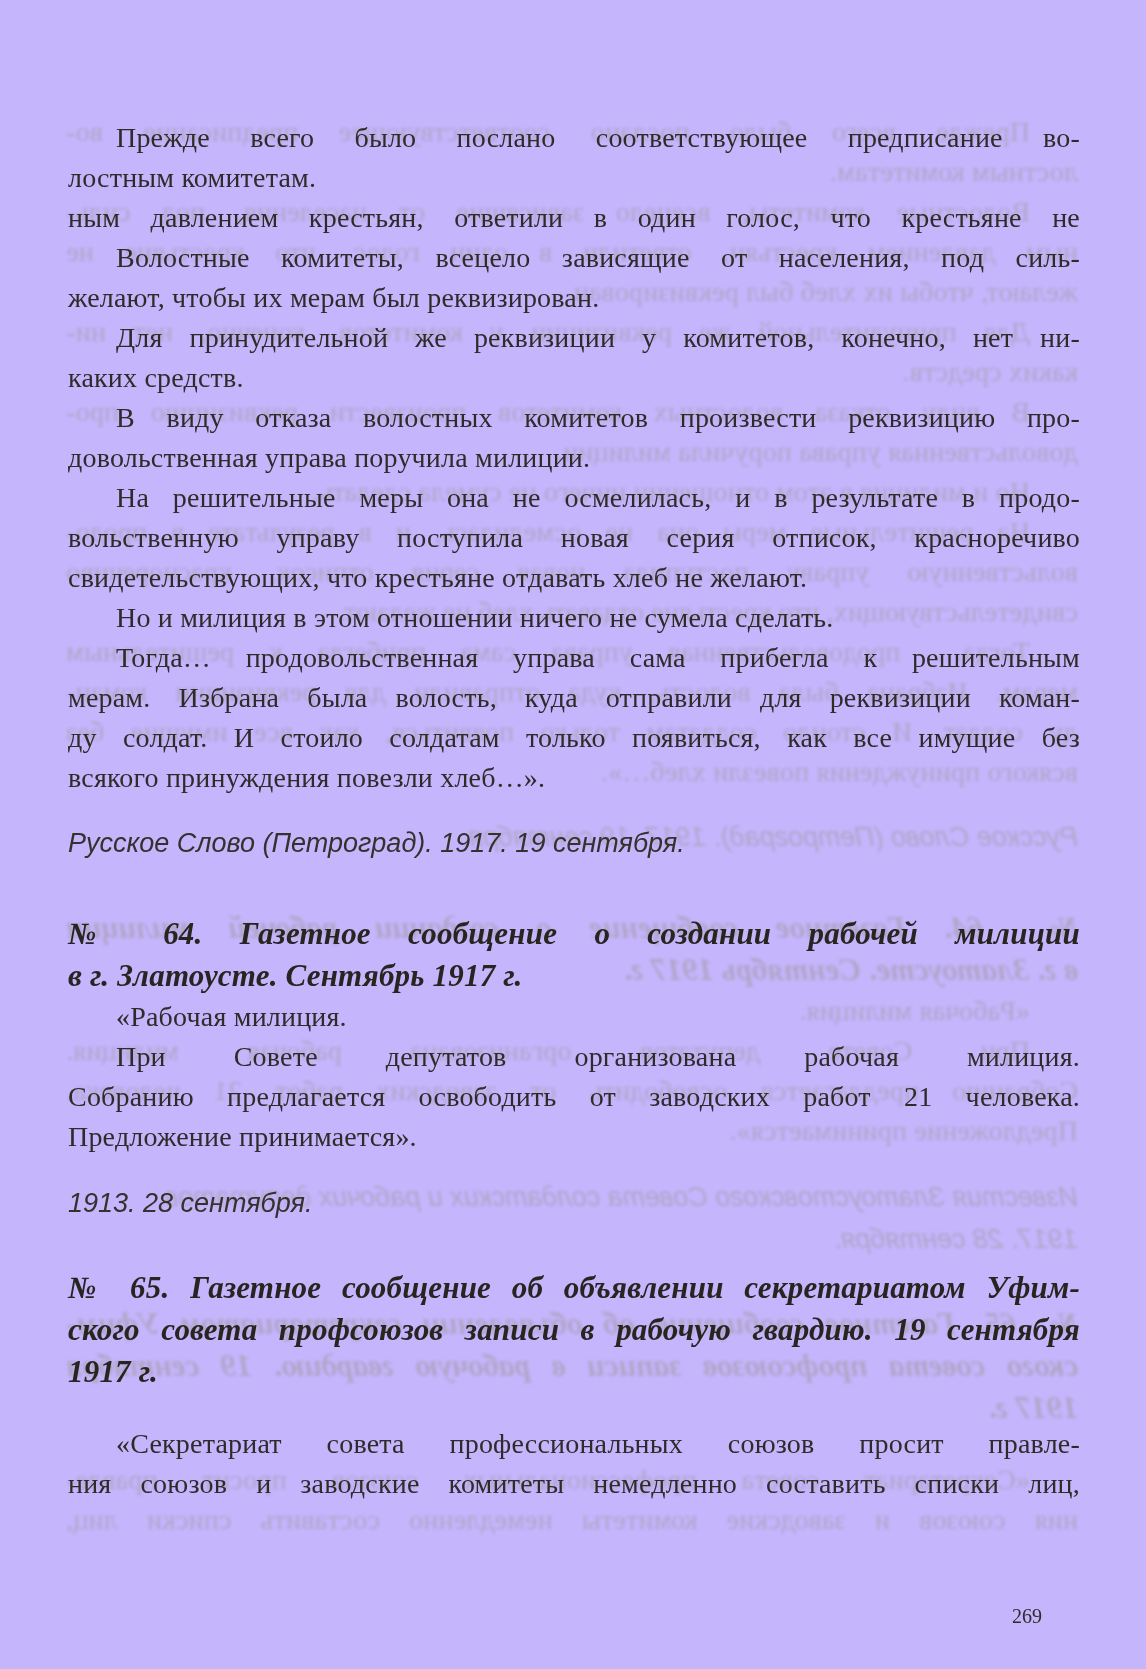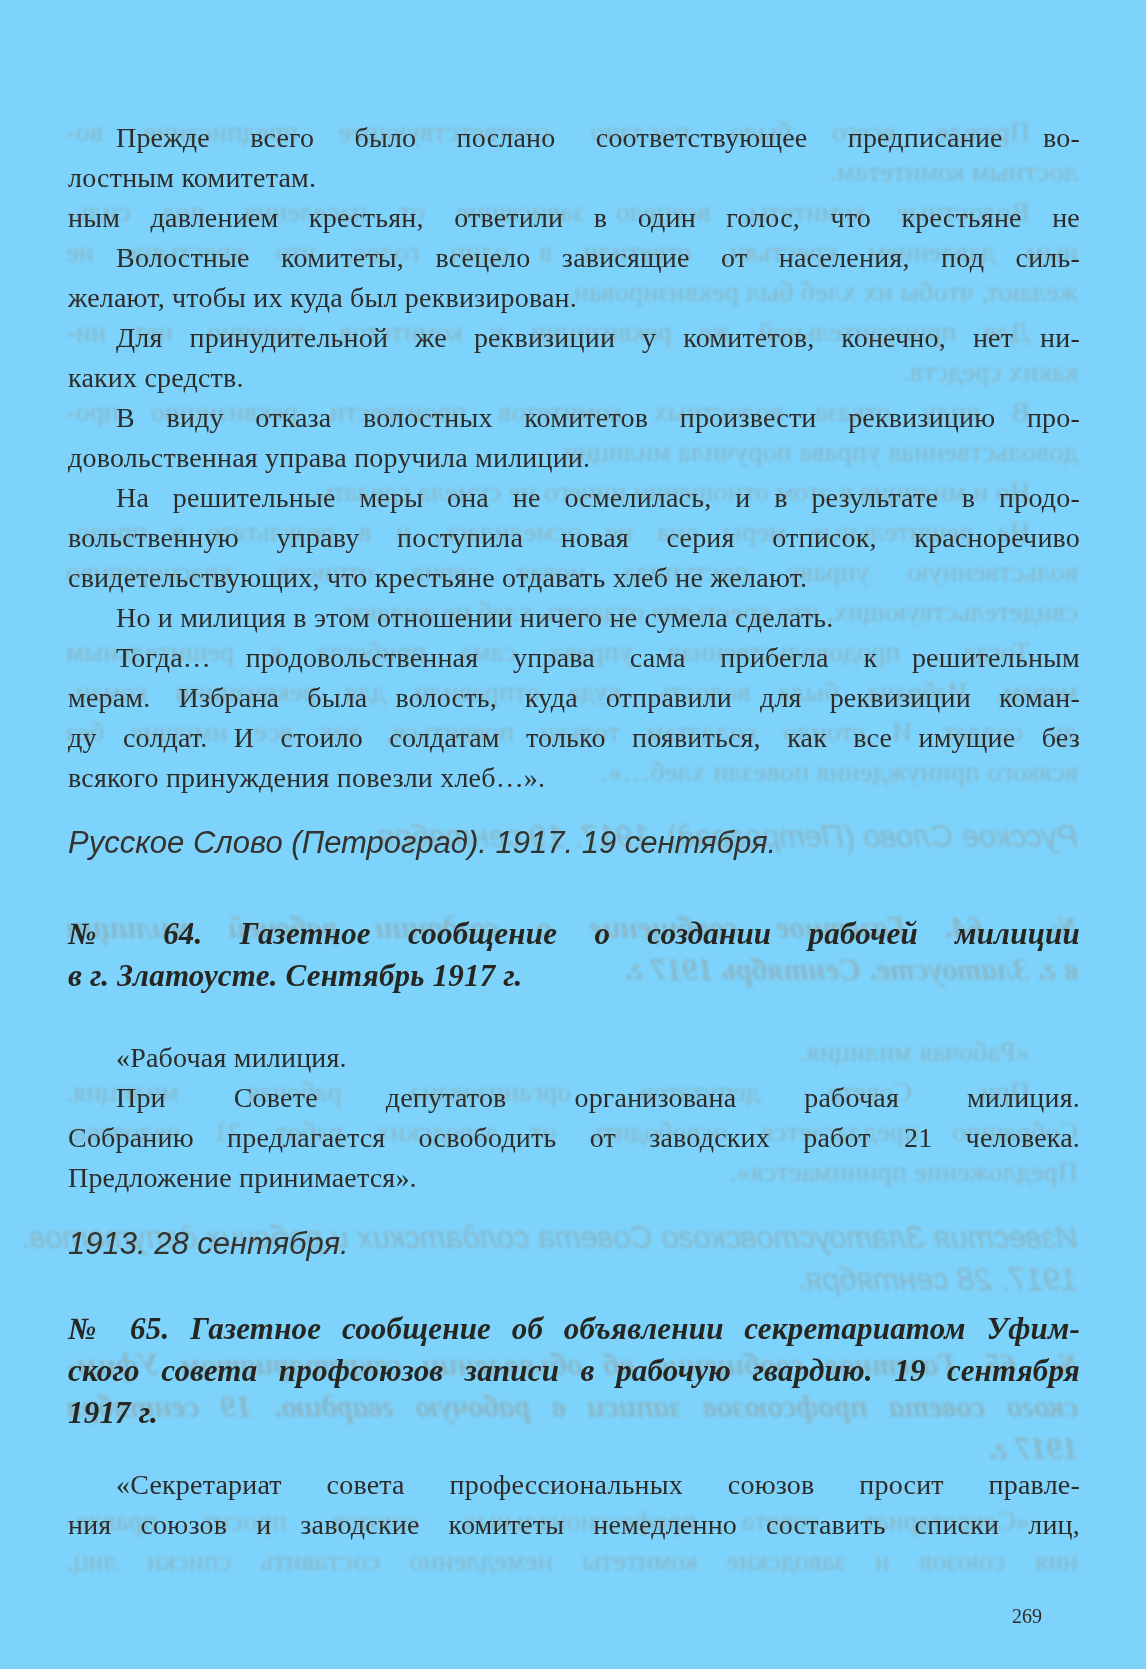--- a/index.html
+++ b/index.html
@@ -4,21 +4,21 @@
 <style>
   html, body { margin: 0; padding: 0; }
   body {
     background: #e9e9e7;
     font-family: "Liberation Serif", serif;
   }
   .page {
     position: relative;
     width: 1146px;
     height: 1669px;
-    background: #7dd3fc;
+    background: #c4b5fd;
     overflow: hidden;
   }
   
   .content {
     position: relative;
     z-index: 2;
     margin: 118px 66px 0 68px;
     width: 1012px;
     color: #2e2c28;
   }
@@ -32,37 +32,37 @@
   .line.j {
     white-space: normal;
     text-align: justify;
     text-align-last: justify;
   }
   .line.i { text-indent: 48px; }
 
   .citation .line {
     font-family: "Liberation Sans", sans-serif;
     font-style: italic;
-    font-size: 31px;
+    font-size: 27px;
     line-height: 42px;
     color: #34322d;
     letter-spacing: 0px;
   }
   .heading .line {
     font-weight: bold;
     font-style: italic;
     font-size: 31px;
     line-height: 42px;
     color: #272520;
   }
 
   
   .content > .blk:nth-child(8)  { margin-top: 24px; } 
   .content > .blk:nth-child(9)  { margin-top: 49px; } 
-  .content > .blk:nth-child(10) { margin-top: 41px; } 
+  .content > .blk:nth-child(10) { } 
   .content > .blk:nth-child(12) { margin-top: 25px; } 
   .content > .blk:nth-child(13) { margin-top: 43px; } 
   .content > .blk:nth-child(14) { margin-top: 31px; } 
 
   .page-number {
     position: absolute;
     z-index: 2;
     top: 1598px;
     right: 104px;
     font-size: 20px;
@@ -153,21 +153,21 @@
       </main>
     </div>
   <main id="content" class="content">
       <div class="blk body">
         <div class="line j i">Прежде всего было послано соответствующее предписание во-</div>
         <div class="line">лостным комитетам.</div>
       </div>
       <div class="blk body">
         <div class="line j">ным давлением крестьян, ответили в один голос, что крестьяне не</div>
         <div class="line j i">Волостные комитеты, всецело зависящие от населения, под силь-</div>
-        <div class="line">желают, чтобы их куда был реквизирован.</div>
+        <div class="line">желают, чтобы их мерам был реквизирован.</div>
       </div>
       <div class="blk body">
         <div class="line j i">Для принудительной же реквизиции у комитетов, конечно, нет ни-</div>
         <div class="line">каких средств.</div>
       </div>
       <div class="blk body">
         <div class="line j i">В виду отказа волостных комитетов произвести реквизицию про-</div>
         <div class="line">довольственная управа поручила милиции.</div>
       </div>
       <div class="blk body">

